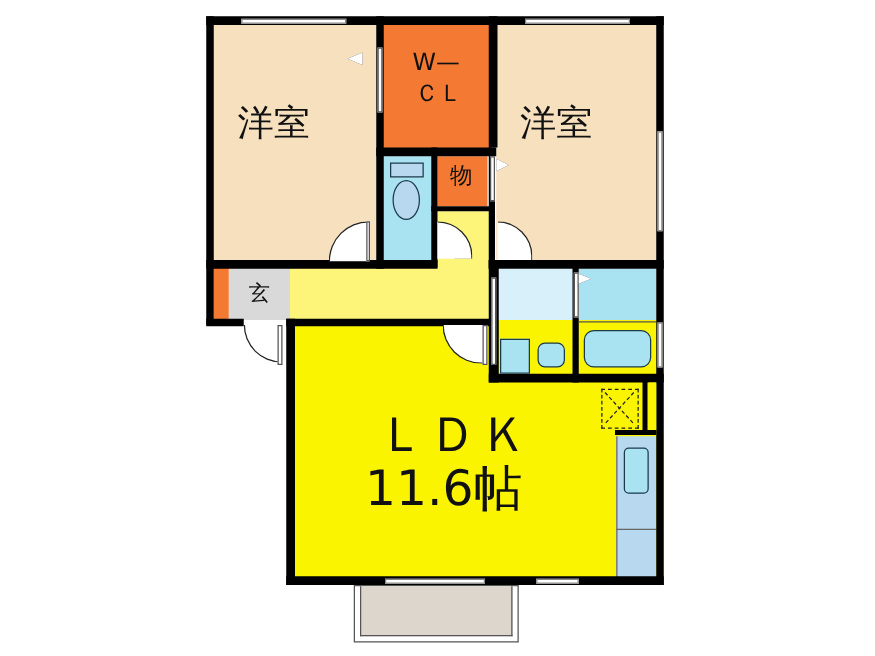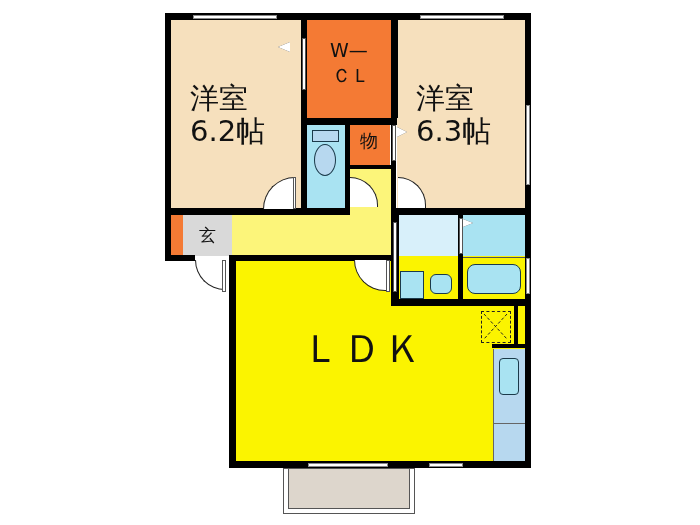--- a/index.html
+++ b/index.html
@@ -107,39 +107,38 @@
       <line x1="25" y1="2" x2="2" y2="27" stroke="#222" stroke-width="1" stroke-dasharray="3,2"></line>
     </svg>
   </div>
 
   <div class="abs" style="left:283px;top:468px;width:132px;height:46px;background:#fff;border:1px solid #555;">
     <div class="abs" style="left:4px;top:0;width:122px;height:40px;background:#ddd6cc;border:1px solid #555;border-top:none;"></div>
   </div>
 
   <div class="room-label" style="left:190px;top:82px;font-size:29px;">
     <div>洋室</div>
-    <div>6.2帖</div>
   </div>
 
   <div class="room-label" style="left:330px;top:38px;font-size:19px;line-height:1.3;">
     <div>W—</div>
     <div style="padding-left:2px;">ＣＬ</div>
   </div>
 
   <div class="room-label" style="left:416px;top:82px;font-size:29px;">
     <div>洋室</div>
-    <div>6.3帖</div>
   </div>
 
   <div class="room-label" style="left:360px;top:131px;font-size:18px;">
     <span>物</span>
   </div>
 
   <div class="room-label" style="left:199px;top:226px;font-size:17px;">
     <span>玄</span>
   </div>
 
   <div class="room-label" style="left:302px;top:328px;font-size:39px;line-height:1.1;">
     <div style="letter-spacing:2px;">ＬＤＫ</div>
+    <div style="margin-left:-10px;">11.6帖</div>
   </div>
 
 
 </div>
 
 </body></html>

